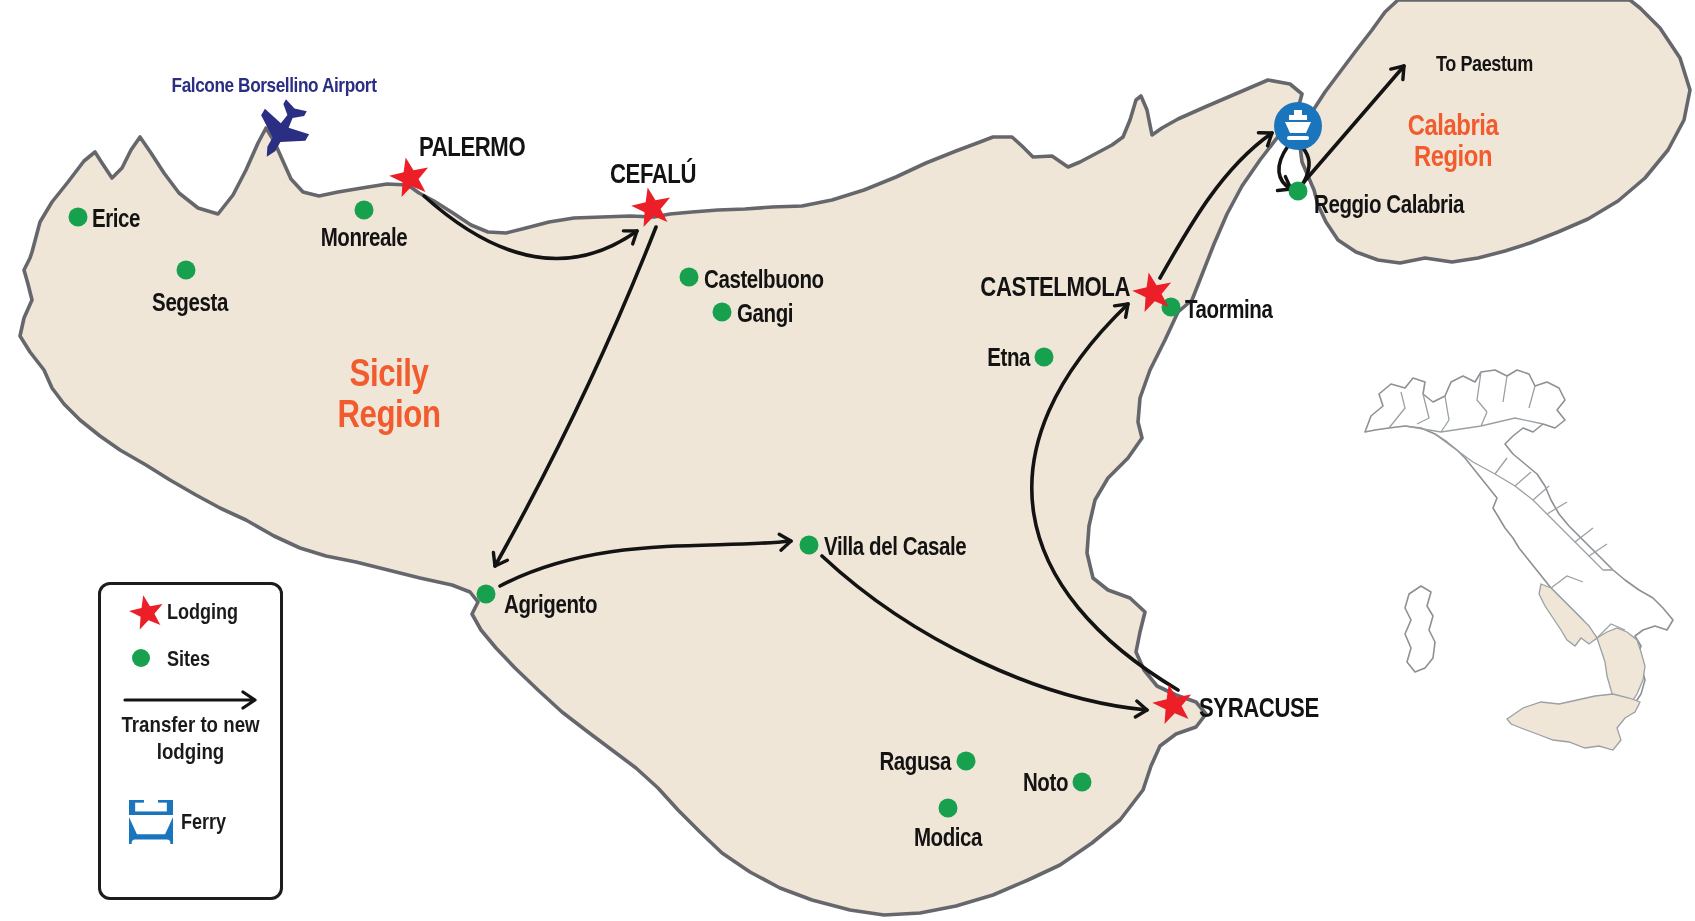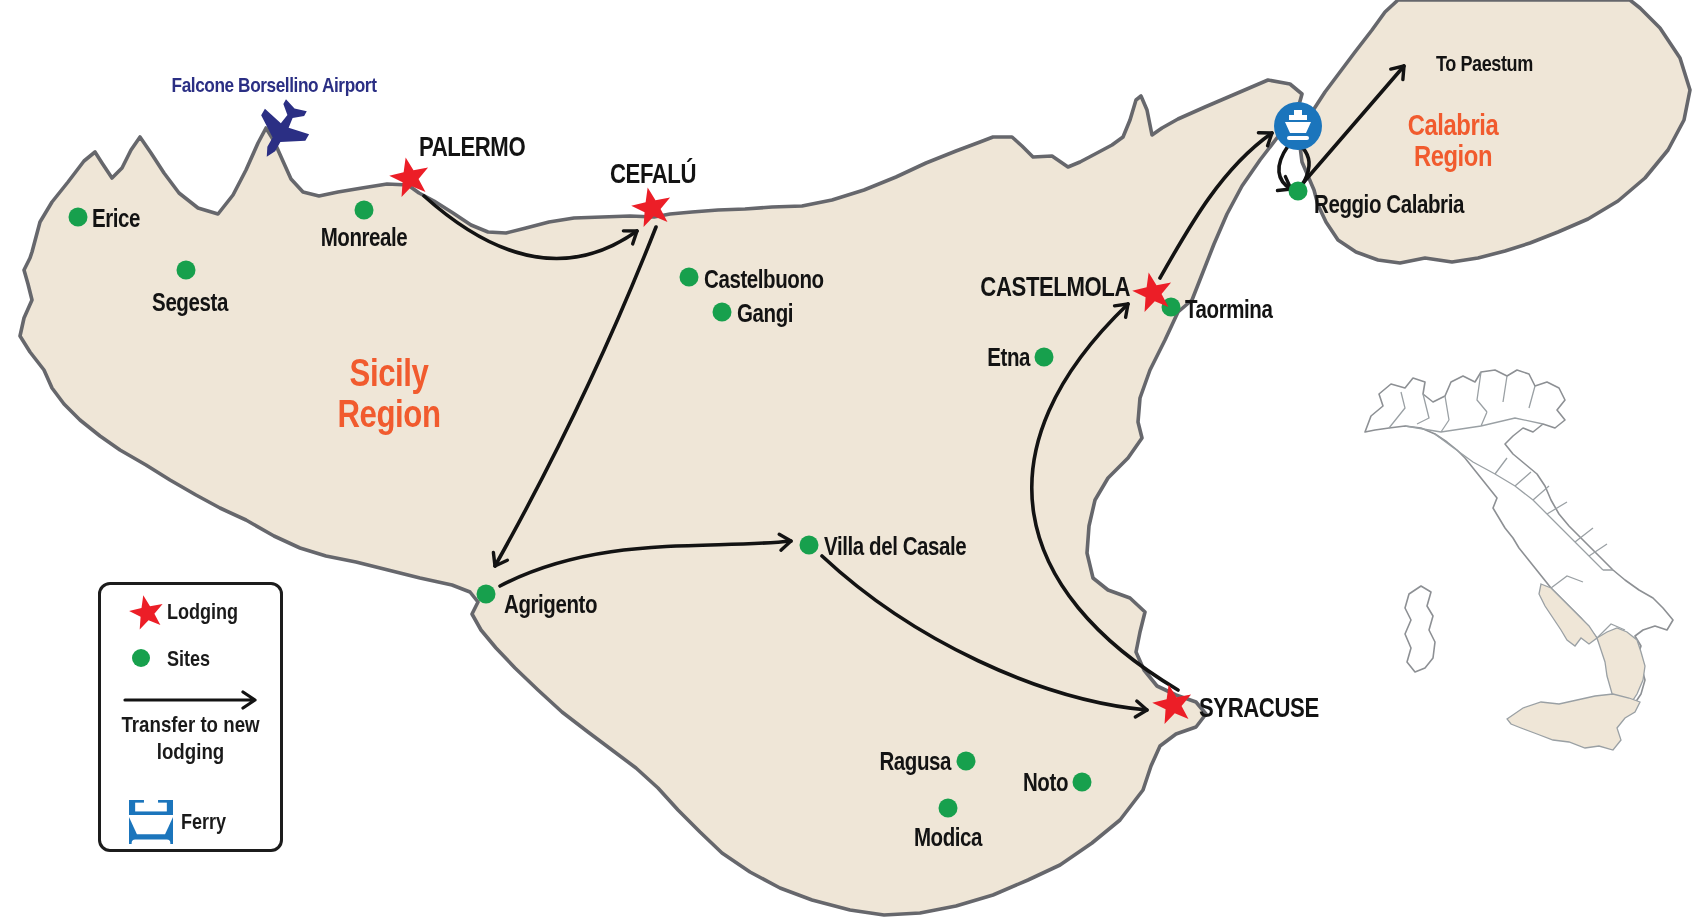--- a/index.html
+++ b/index.html
@@ -11,21 +11,21 @@
   .ar{transform:translate(-100%,-50%) scaleX(.82);transform-origin:right center;}
   .ac{transform:translate(-50%,-50%) scaleX(.82);transform-origin:center center;text-align:center;}
   .site{font-size:25px;}
   .lodge{font-size:27px;}
   .airport{font-size:21px;color:var(--airport,#2B2F84);}
   .paestum{font-size:22px;}
   .region{color:var(--regiontx,#F15B2E);line-height:1.07;}
   .region-sicily{font-size:38px;}
   .region-calabria{font-size:29px;}
   
-  #legend{position:absolute;left:98px;top:582px;width:185px;height:270px;background:#fff;
+  #legend{position:absolute;left:98px;top:582px;width:185px;height:318px;background:#fff;
           border:3px solid #1c1c1c;border-radius:12px;box-sizing:border-box;}
   .leg-item{position:absolute;}
   .leg-text{position:absolute;font-size:22px;font-weight:bold;color:#1a1a1a;white-space:nowrap;
             transform:translate(0,-50%) scaleX(.82);transform-origin:left center;}
   #leg-caption{position:absolute;left:0;right:0;top:126px;text-align:center;font-size:22px;
                font-weight:bold;color:#1a1a1a;line-height:27px;transform:scaleX(.85);transform-origin:center;}
 </style>
 </head>
 <body>
 

